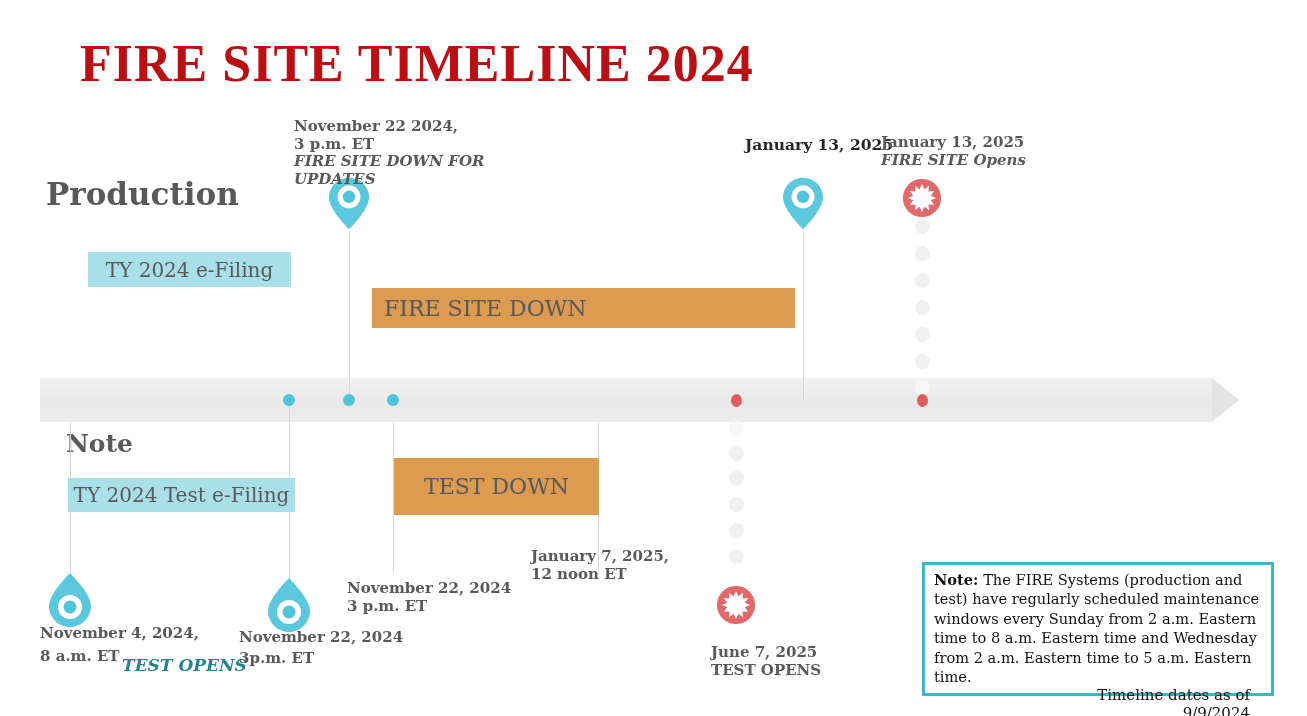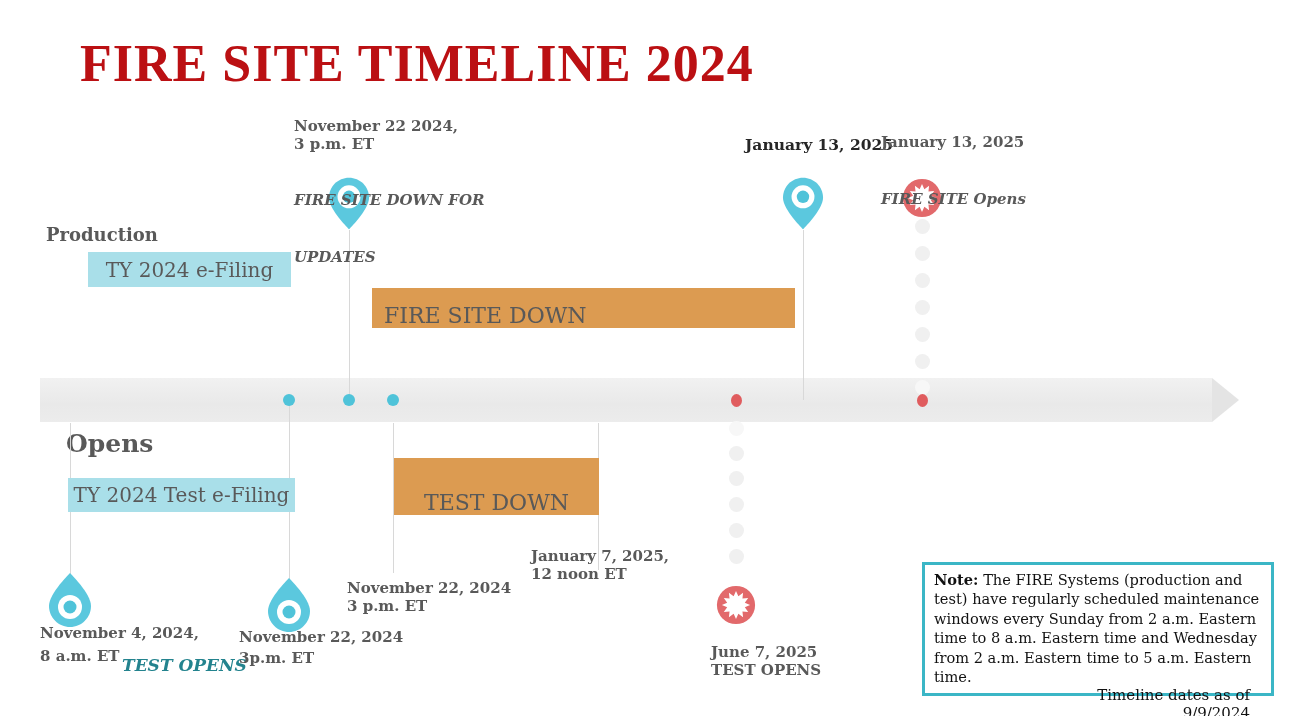--- a/index.html
+++ b/index.html
@@ -6,64 +6,64 @@
   #stage{
     position:relative;width:1307px;height:716px;background:#ffffff;
     font-family:"DejaVu Serif",serif;overflow:hidden;
   }
   .abs{position:absolute;}
   #title{
     left:80px;top:34px;font-family:"Liberation Serif",serif;
     font-size:52px;font-weight:bold;color:#BB1013;letter-spacing:1px;
   }
   .lane-label{font-weight:bold;color:#595959;}
-  #lane-production{left:46px;top:176px;font-size:18px;margin-top:48px;}
+  #lane-production{left:46px;top:176px;font-size:31px;}
   #lane-test{left:66px;top:429px;font-size:25px;}
   .bar{display:flex;align-items:center;color:#595959;}
   .bar-blue{background:#A9DFE9;font-size:20px;justify-content:center;}
   #bar-prod-filing{left:88px;top:252px;width:203px;height:35px;}
   #bar-test-filing{left:68px;top:478px;width:227px;height:34px;}
-  .bar-orange{background:#DC9B51;font-size:22px;align-items:flex-end;}
+  .bar-orange{background:#DC9B51;font-size:22px;}
   #bar-fire-down{left:372px;top:288px;width:423px;height:40px;padding-left:12px;box-sizing:border-box;}
   #bar-test-down{left:394px;top:458px;width:205px;height:57px;justify-content:center;}
   #timeline-band{
     left:40px;top:378px;width:1172px;height:44px;
     background:linear-gradient(180deg,#f1f1f1 0%,#e9e9e9 60%,#ececec 100%);
   }
   #timeline-arrowhead{
     left:1212px;top:378px;width:0;height:0;
     border-top:22px solid transparent;border-bottom:22px solid transparent;
     border-left:27px solid #e4e4e4;
   }
   .vline{width:1px;background:#d8d8d8;}
   .dot{border-radius:50%;}
   .dot-teal{width:12px;height:12px;background:#4FC3D9;}
   .dot-red{width:11px;height:13px;background:#E05C5E;}
   .dot-faint{width:15px;height:15px;background:#f0f0f0;}
   .evt{font-size:15px;font-weight:bold;color:#595959;line-height:1.18;}
-  .evt .ital{font-style:italic;margin-top:39px;}
+  .evt .ital{font-style:italic;}
   .evt-dark{color:#262626;}
   #lbl-test-opens{font-size:17px;font-weight:bold;font-style:italic;color:#23838E;}
   #note-box{
     left:922px;top:562px;width:352px;box-sizing:border-box;
     border:3px solid #3BB6C6;background:#fff;padding:5px 9px 7px 9px;
     font-size:14.6px;line-height:1.33;color:#111;
   }
   #footer-note{left:1040px;top:686px;width:210px;text-align:right;font-size:15px;color:#111;}
   svg{display:block;}
 </style>
 </head>
 <body>
 
 <div id="stage">
 
   <div class="abs" id="title">FIRE SITE TIMELINE 2024</div>
 
   <div class="abs lane-label" id="lane-production">Production</div>
-  <div class="abs lane-label" id="lane-test">Opens</div>
+  <div class="abs lane-label" id="lane-test">Note</div>
 
   <div class="abs" id="timeline-band"></div>
   <div class="abs" id="timeline-arrowhead"></div>
 
   <div class="abs vline" style="left:349px;top:230px;height:170px;"></div>
   <div class="abs vline" style="left:803px;top:230px;height:170px;"></div>
   <div class="abs vline" style="left:70px;top:423px;height:152px;"></div>
   <div class="abs vline" style="left:289px;top:404px;height:176px;"></div>
   <div class="abs vline" style="left:393px;top:423px;height:150px;"></div>
   <div class="abs vline" style="left:598px;top:423px;height:147px;"></div>

